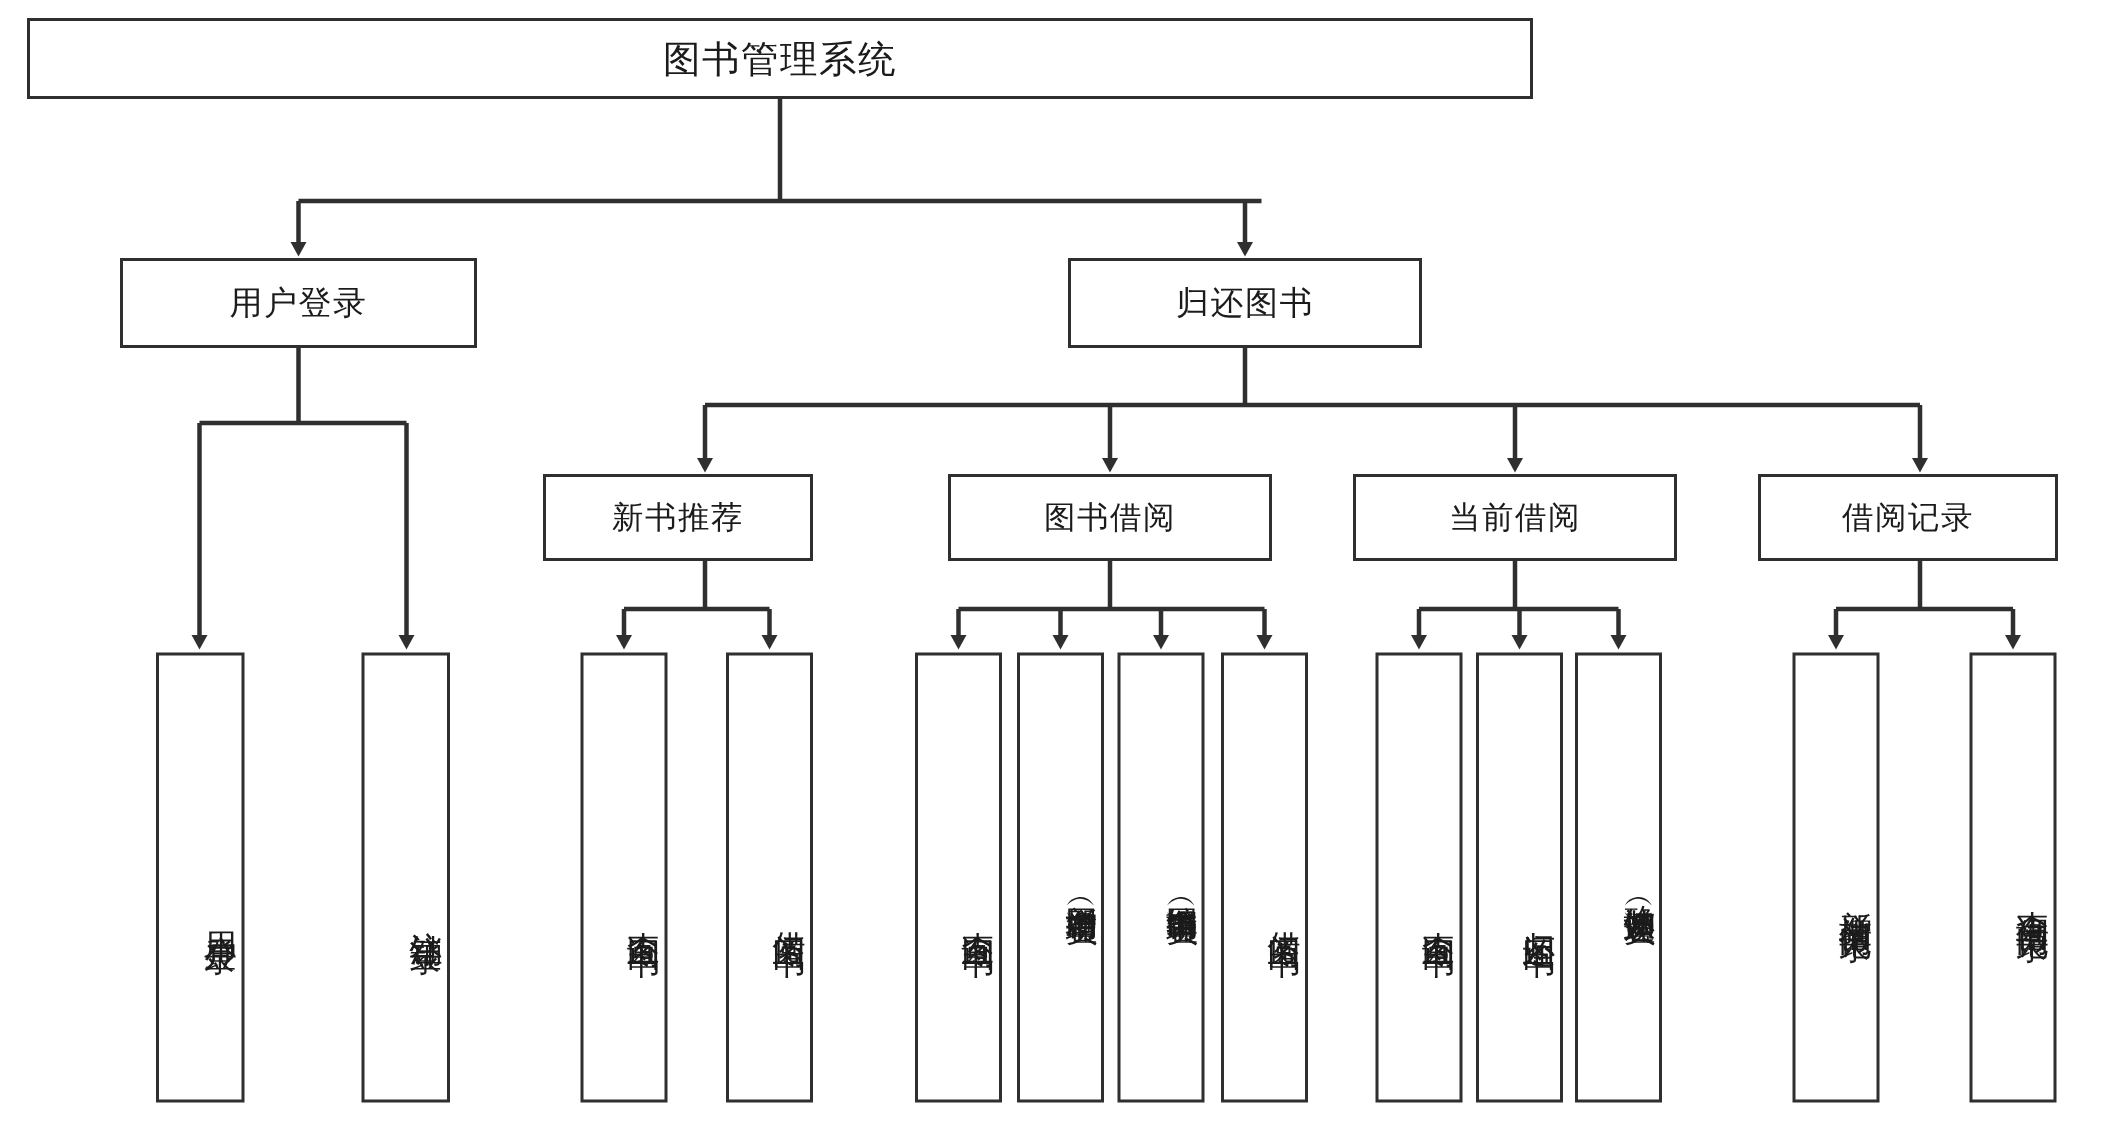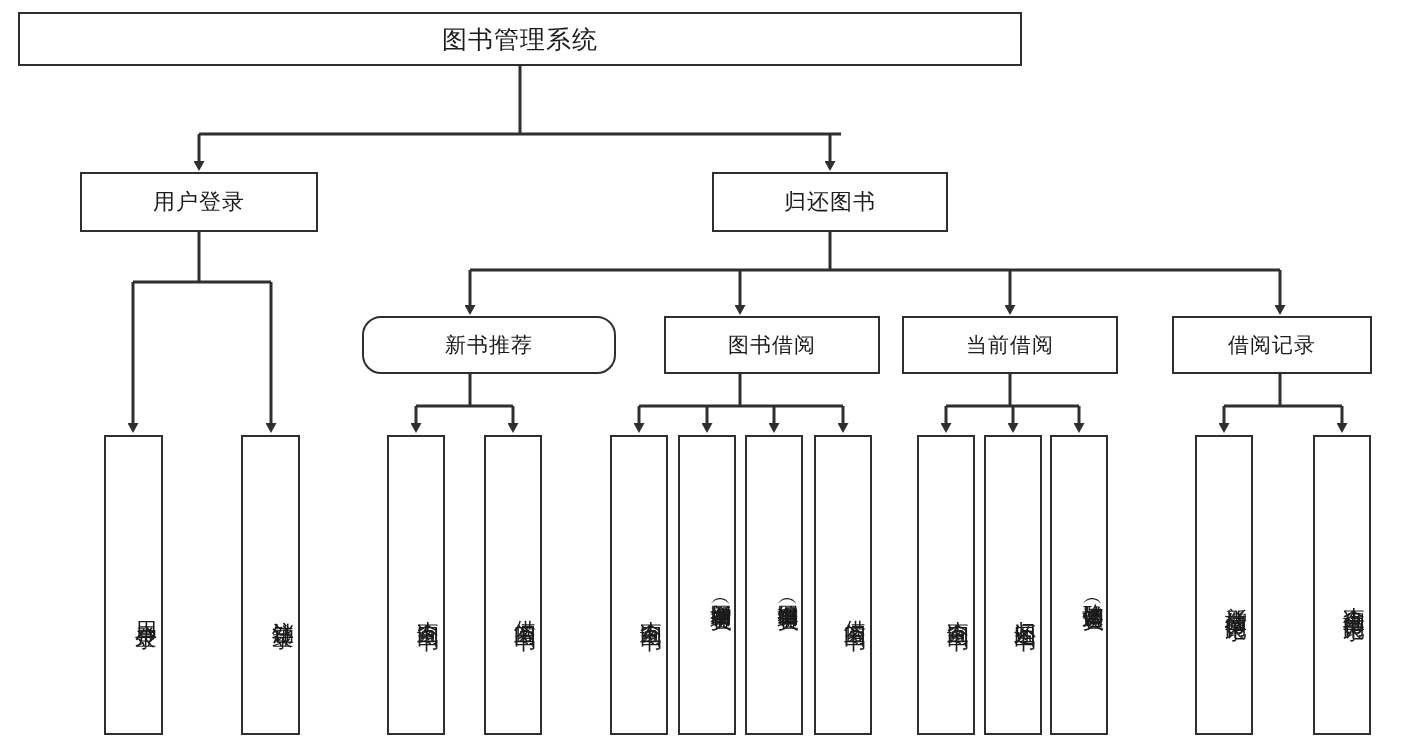--- a/index.html
+++ b/index.html
@@ -149,25 +149,25 @@
   </div>
 
   <div class="node lvl2" style="left:80px; top:172px; width:238px; height:60px;">
     <span>用户登录</span>
   </div>
 
   <div class="node lvl2" style="left:712px; top:172px; width:236px; height:60px;">
     <span>归还图书</span>
   </div>
 
-  <div class="node lvl3" style="left:362px; top:316px; width:254px; height:58px;border-radius:19px;">
+  <div class="node lvl3" style="left:362px; top:316px; width:180px; height:58px;">
     <span>新书推荐</span>
   </div>
 
-  <div class="node lvl3" style="left:664px; top:316px; width:216px; height:58px;">
+  <div class="node lvl3" style="left:632px; top:316px; width:216px; height:58px;">
     <span>图书借阅</span>
   </div>
 
   <div class="node lvl3" style="left:902px; top:316px; width:216px; height:58px;">
     <span>当前借阅</span>
   </div>
 
   <div class="node lvl3" style="left:1172px; top:316px; width:200px; height:58px;">
     <span>借阅记录</span>
   </div>

